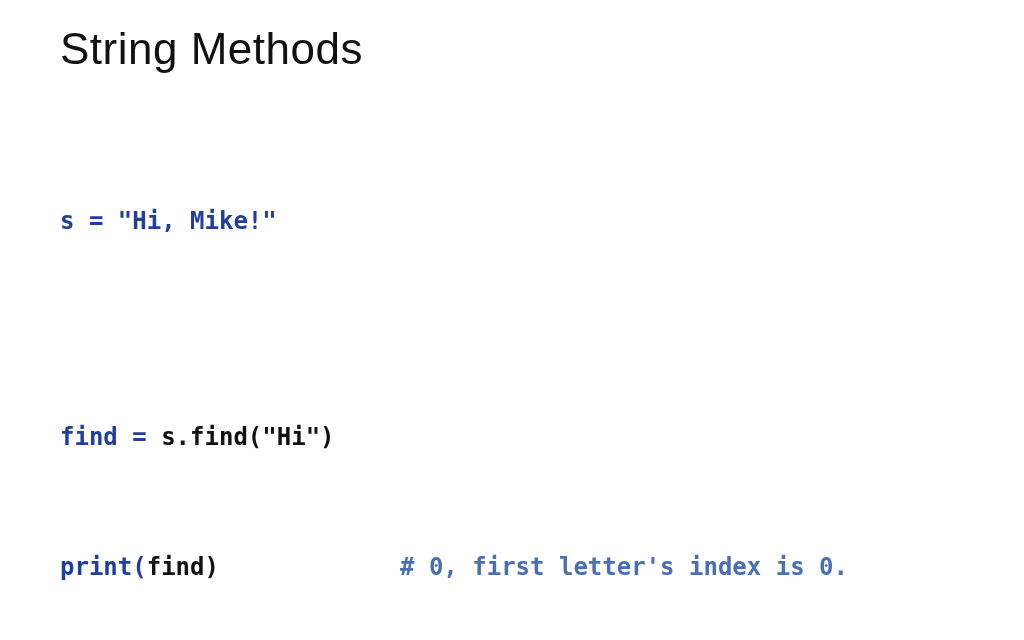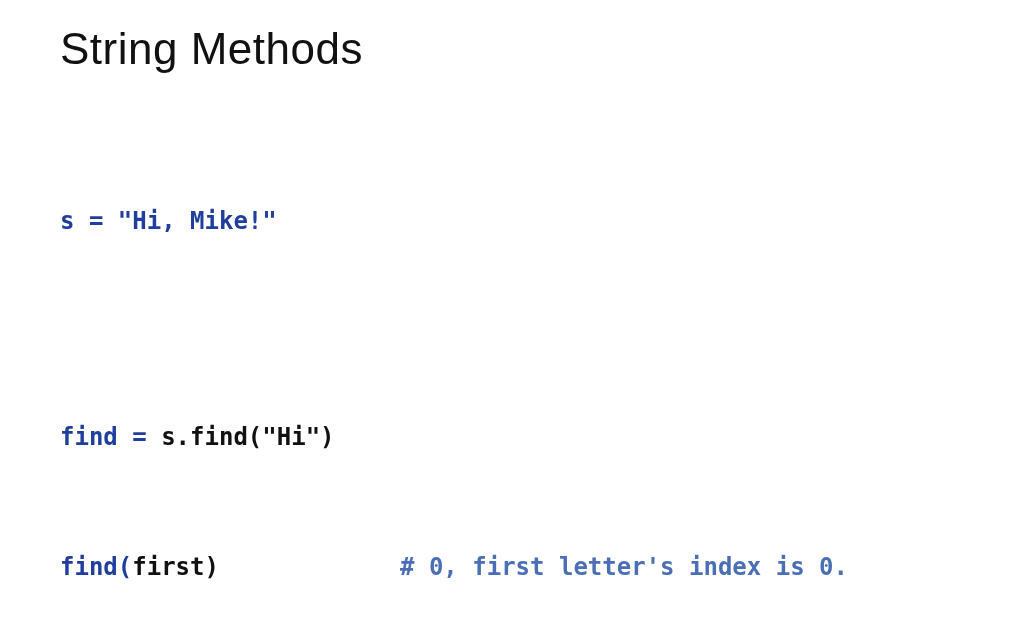--- a/index.html
+++ b/index.html
@@ -45,21 +45,21 @@
 </head>
 <body>
 
 <div class="slide">
   <h1 class="title">String Methods</h1>
 
   <div class="code">
     <span class="row"><span class="kw">s = "Hi, Mike!"</span></span>
     <span class="row"></span>
     <span class="row"><span class="c-col"><span class="kw">find = </span><span>s.find("Hi")</span></span></span>
-    <span class="row"><span class="c-col"><span class="kw">find(</span><span>first)</span></span><span class="cm"># 0, first letter's index is 0.</span></span>
+    <span class="row"><span class="c-col"><span class="kw">print(</span><span>find)</span></span><span class="cm"># 0, first letter's index is 0.</span></span>
     
     
     <span class="row"></span>
     
     
     
     
   </div>
 </div>
 

